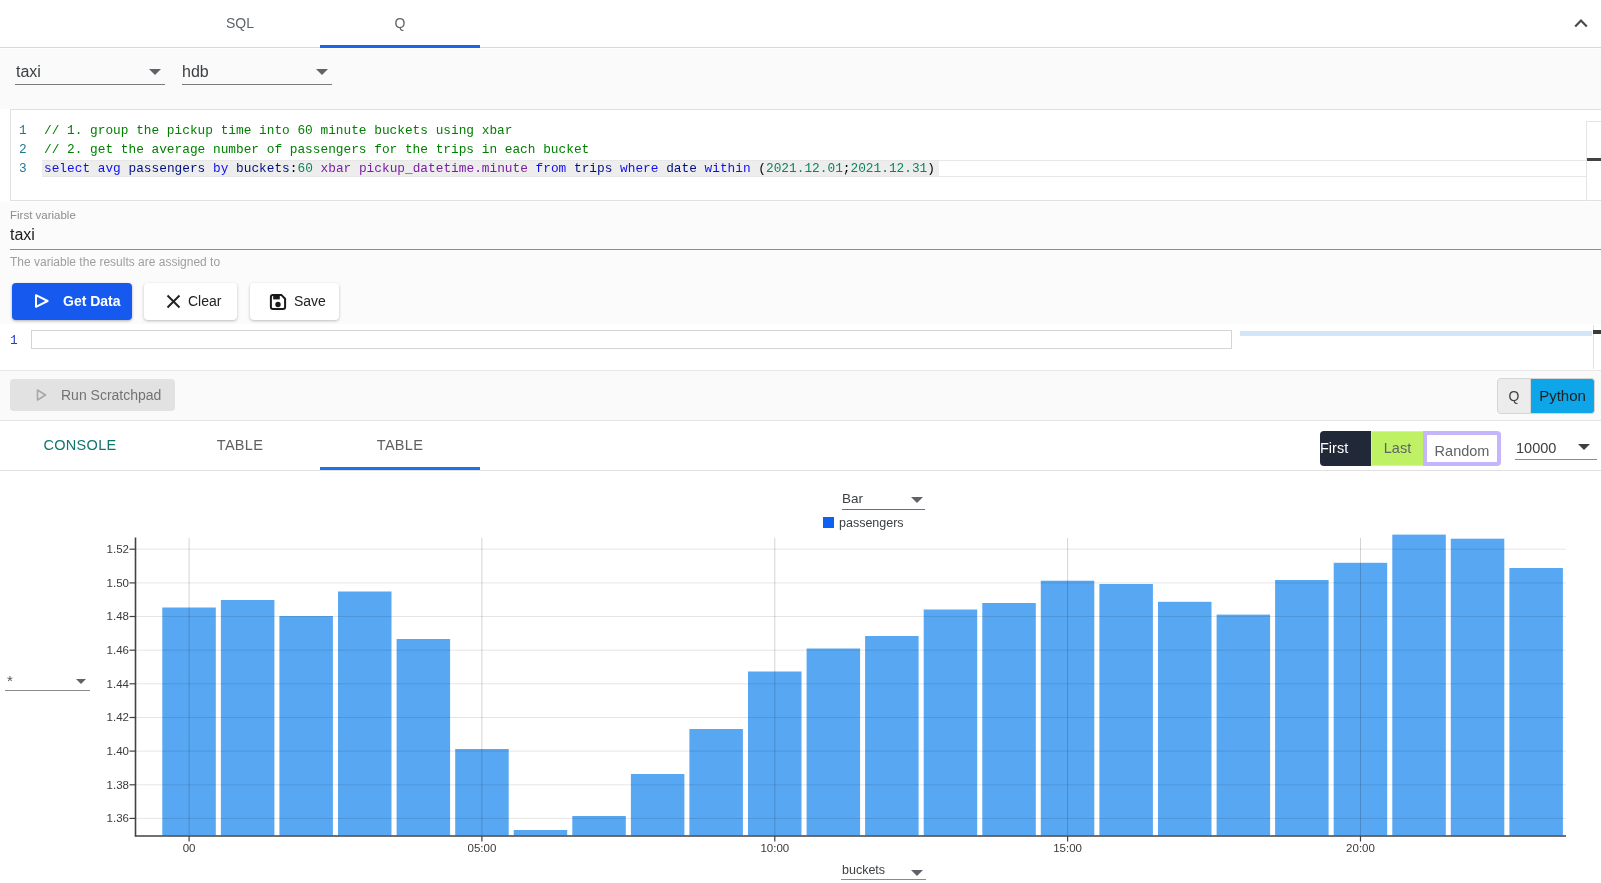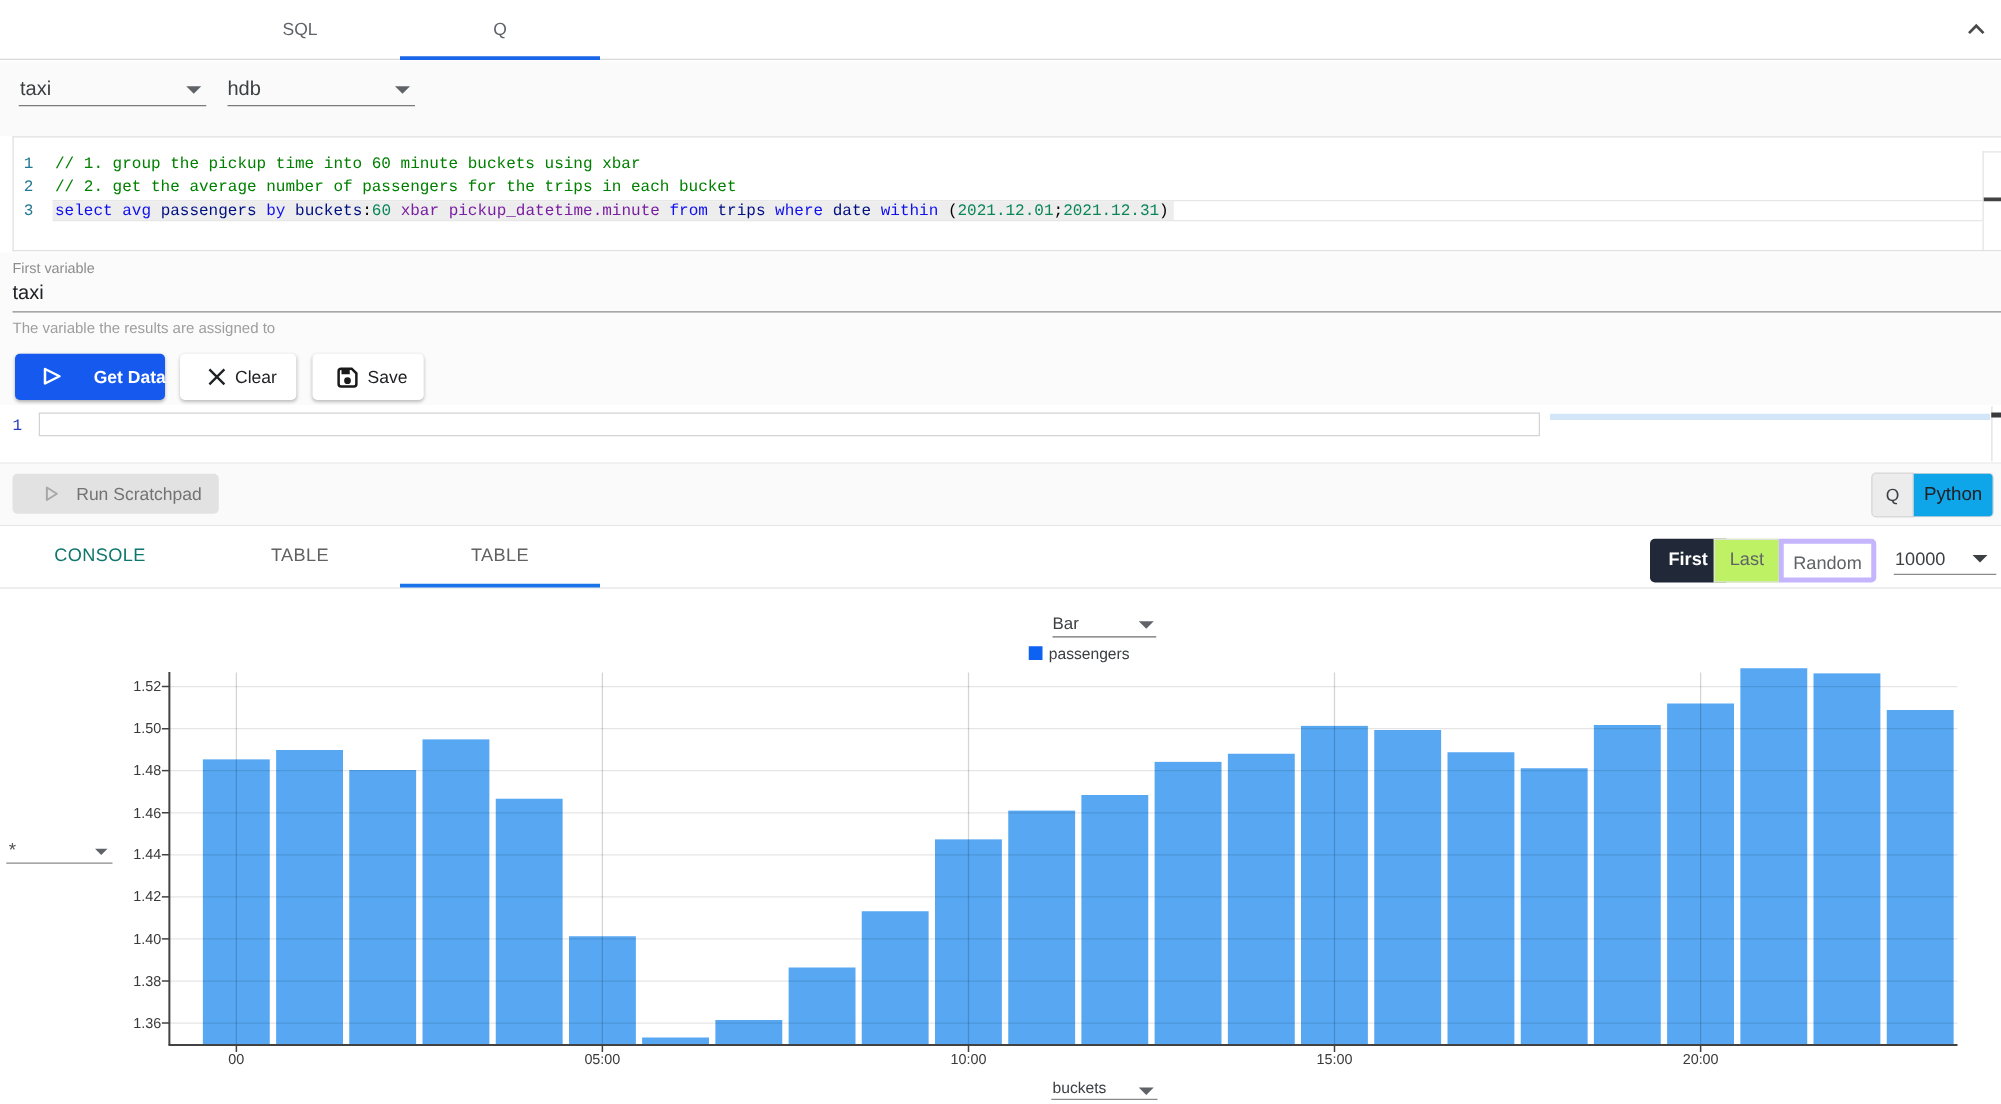--- a/index.html
+++ b/index.html
@@ -39,21 +39,21 @@
 <div class="abs" style="left:0;top:202px;width:1601px;height:122px;background:#fbfbfb;"></div>
 <div class="abs" style="left:10px;top:209px;font-size:11.5px;color:#8d8d8d;">First variable</div>
 <div class="abs" style="left:10px;top:226px;font-size:16px;color:#202124;">taxi</div>
 <div class="abs" style="left:10px;top:249px;width:1591px;height:1px;background:#8c8c8c;"></div>
 <div class="abs" style="left:10px;top:255px;font-size:12px;color:#9e9e9e;">The variable the results are assigned to</div>
 
 <div class="abs" style="left:12px;top:283px;width:120px;height:37px;background:#1659ee;border-radius:4px;box-shadow:0 1px 3px rgba(0,0,0,0.3);"></div>
 <svg class="abs" style="left:34px;top:293px;" width="16" height="16" viewBox="0 0 16 16">
       <path d="M2 2.2 L13.6 8 L2 13.8 Z" fill="none" stroke="#fff" stroke-width="2" stroke-linejoin="round"></path>
     </svg>
-<div class="abs" style="left:63px;top:283px;height:37px;line-height:37px;font-size:14px;font-weight:bold;color:#fff;white-space:nowrap;margin-left:12px;">Get Data</div>
+<div class="abs" style="left:63px;top:283px;height:37px;line-height:37px;font-size:14px;font-weight:bold;color:#fff;white-space:nowrap;">Get Data</div>
 <div class="abs" style="left:144px;top:283px;width:93px;height:37px;background:#fff;border-radius:4px;box-shadow:0 1px 3px rgba(0,0,0,0.25);"></div>
 <svg class="abs" style="left:165px;top:293px;" width="17" height="17" viewBox="0 0 17 17">
       <path d="M2.5 2.5 L14.5 14.5 M14.5 2.5 L2.5 14.5" stroke="#202124" stroke-width="1.9"></path>
     </svg>
 <div class="abs" style="left:188px;top:283px;font-size:14px;font-weight:500;color:#202124;line-height:37px;">Clear</div>
 <div class="abs" style="left:250px;top:283px;width:89px;height:37px;background:#fff;border-radius:4px;box-shadow:0 1px 3px rgba(0,0,0,0.25);"></div>
 <svg class="abs" style="left:269px;top:293px;" width="18" height="18" viewBox="0 0 18 18">
       <path d="M1.9 3.9 Q1.9 1.9 3.9 1.9 L12.3 1.9 L16.1 5.7 L16.1 14.1 Q16.1 16.1 14.1 16.1 L3.9 16.1 Q1.9 16.1 1.9 14.1 Z" fill="none" stroke="#1a1a1a" stroke-width="2"></path>
       <rect x="4.2" y="2.8" width="6.6" height="3.6" fill="#1a1a1a"></rect>
       <circle cx="9" cy="11.5" r="2.7" fill="#1a1a1a"></circle>
@@ -74,21 +74,21 @@
     </svg>
 <div class="abs" style="left:61px;top:379px;font-size:14px;color:#737373;line-height:32px;">Run Scratchpad</div>
 <div class="abs" style="left:1497px;top:378px;width:34px;height:36px;background:#ececec;border:1px solid #d5d5d5;border-radius:4px 0 0 4px;font-size:14px;color:#3c4043;text-align:center;line-height:34px;">Q</div>
 <div class="abs" style="left:1531px;top:378px;width:64px;height:36px;background:#0ea5e9;border:1px solid #d5d5d5;border-left:none;border-radius:0 4px 4px 0;font-size:15px;color:#202124;text-align:center;line-height:34px;">Python</div>
 
 <div class="abs" style="left:0;top:421px;width:1601px;height:50px;background:#fff;border-bottom:1px solid #e0e0e0;"></div>
 <div class="abs" style="left:0;top:422px;width:160px;height:47px;line-height:47px;text-align:center;font-size:14.5px;color:#0f766e;letter-spacing:0.3px;">CONSOLE</div>
 <div class="abs" style="left:160px;top:422px;width:160px;height:47px;line-height:47px;text-align:center;font-size:14.5px;color:#616161;letter-spacing:0.3px;">TABLE</div>
 <div class="abs" style="left:320px;top:422px;width:160px;height:47px;line-height:47px;text-align:center;font-size:14.5px;color:#616161;letter-spacing:0.3px;">TABLE</div>
 <div class="abs" style="left:320px;top:467px;width:160px;height:3px;background:#1a73e8;"></div>
-<div class="abs" style="left:1320px;top:431px;width:61px;height:35px;background:#212838;border-radius:4px 0 0 4px;color:#fff;font-size:14.5px;font-weight:bold;text-align:center;line-height:35px;">First</div>
+<div class="abs" style="left:1320px;top:431px;width:61px;height:35px;background:#212838;border-radius:4px 0 0 4px;color:#fff;font-size:14.5px;font-weight:normal;line-height:35px;">First</div>
 <div class="abs" style="left:1371px;top:431px;width:52px;height:35px;background:#bef264;border:1px solid #e0e0e0;border-right:none;color:#5f6368;font-size:14.5px;text-align:center;line-height:33px;">Last</div>
 <div class="abs" style="left:1423px;top:431px;width:78px;height:35px;background:#fff;border:4px solid #c4b5fd;border-radius:0 4px 4px 0;color:#5f6368;font-size:14.5px;text-align:center;line-height:33px;">Random</div>
 <div class="abs" style="left:1516px;top:440px;font-size:14.5px;color:#3c4043;">10000</div>
 <div class="abs tri" style="left:1578px;top:444px;border-top-color:#3c4043;"></div>
 <div class="abs" style="left:1515px;top:459px;width:82px;height:1px;background:#8a8a8a;"></div>
 
 <div class="abs" style="left:0;top:471px;width:1601px;height:412px;background:#fff;"></div>
 <svg width="1601" height="412" viewBox="0 471 1601 412" style="position:absolute;left:0;top:471px;">
 <rect x="162.3" y="607.5" width="53.5" height="228.0" fill="#57a7f3"></rect>
 <rect x="220.9" y="600.0" width="53.5" height="235.5" fill="#57a7f3"></rect>

